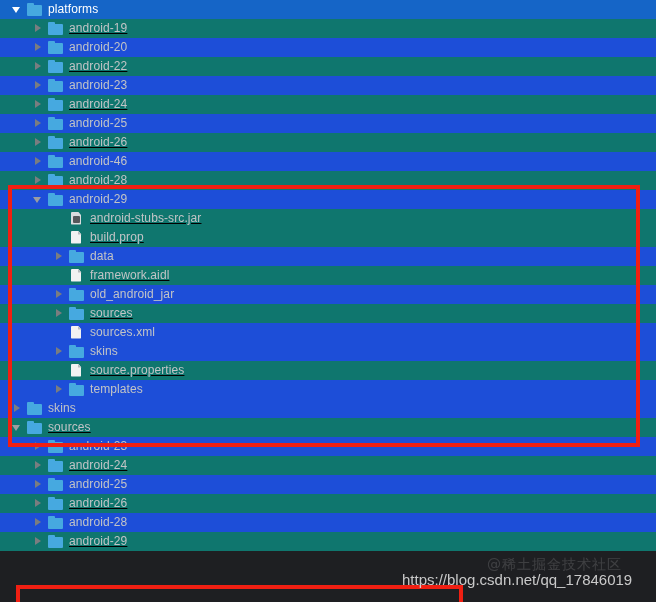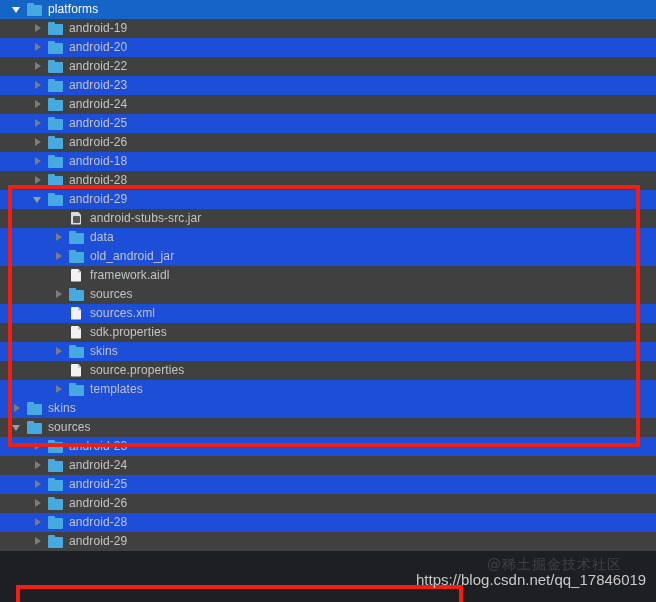--- a/index.html
+++ b/index.html
@@ -23,21 +23,21 @@
   }
   .row {
     position: relative;
     height: 19px;
     line-height: 19px;
     display: flex;
     align-items: center;
     white-space: nowrap;
     box-sizing: border-box;
   }
-  .row.odd  { background: #404040; }
+  .row.odd  { background: #0f766e; text-decoration: underline; }
   .row.even { background: #1d4ed8; }
   .row.selected { background: #1565c7; }
 
   .arrow {
     width: 11px;
     height: 11px;
     flex: 0 0 11px;
     position: relative;
   }
   .arrow.collapsed::before {
@@ -137,21 +137,21 @@
     border: 4px solid #f01f12;
     box-sizing: border-box;
     pointer-events: none;
   }
   #redbox-main  { left: 8px;  top: 185px; width: 632px; height: 262px; }
   #redbox-lower { left: 16px; top: 585px; width: 447px; height: 22px; }
 
   
   .wm-url {
     position: absolute;
-    left: 416px;
+    left: 402px;
     top: 571px;
     font-size: 15px;
     color: #d8d8d8;
     opacity: 0.92;
     font-family: "Liberation Sans", "DejaVu Sans", sans-serif;
     pointer-events: none;
   }
   .wm-cn {
     position: absolute;
     left: 487px;
@@ -215,76 +215,76 @@
       <div class="row odd">
         <span class="ind" style="width: 33px;"></span>
         <span class="arrow collapsed"></span>
         <span class="icon folder"></span>
         <span class="label">android-26</span>
       </div>
       <div class="row even">
         <span class="ind" style="width: 33px;"></span>
         <span class="arrow collapsed"></span>
         <span class="icon folder"></span>
-        <span class="label">android-18</span>
+        <span class="label">android-46</span>
       </div>
       <div class="row odd">
         <span class="ind" style="width: 33px;"></span>
         <span class="arrow collapsed"></span>
         <span class="icon folder"></span>
         <span class="label">android-28</span>
       </div>
       <div class="row even">
         <span class="ind" style="width: 33px;"></span>
         <span class="arrow expanded"></span>
         <span class="icon folder"></span>
         <span class="label">android-29</span>
       </div>
       <div class="row odd">
         <span class="ind" style="width: 54px;"></span>
         <span class="arrow none"></span>
         <span class="icon jar"></span>
         <span class="label">android-stubs-src.jar</span>
       </div>
+      <div class="row odd">
+        <span class="ind" style="width: 54px;"></span>
+        <span class="arrow none"></span>
+        <span class="icon file"></span>
+        <span class="label">build.prop</span>
+      </div>
       <div class="row even">
         <span class="ind" style="width: 54px;"></span>
         <span class="arrow collapsed"></span>
         <span class="icon folder"></span>
         <span class="label">data</span>
-      </div>
-      <div class="row even">
-        <span class="ind" style="width: 54px;"></span>
-        <span class="arrow collapsed"></span>
-        <span class="icon folder"></span>
-        <span class="label">old_android_jar</span>
       </div>
       <div class="row odd">
         <span class="ind" style="width: 54px;"></span>
         <span class="arrow none"></span>
         <span class="icon file"></span>
         <span class="label">framework.aidl</span>
       </div>
+      <div class="row even">
+        <span class="ind" style="width: 54px;"></span>
+        <span class="arrow collapsed"></span>
+        <span class="icon folder"></span>
+        <span class="label">old_android_jar</span>
+      </div>
       <div class="row odd">
         <span class="ind" style="width: 54px;"></span>
         <span class="arrow collapsed"></span>
         <span class="icon folder"></span>
         <span class="label">sources</span>
       </div>
       <div class="row even">
         <span class="ind" style="width: 54px;"></span>
         <span class="arrow none"></span>
         <span class="icon file"></span>
         <span class="label">sources.xml</span>
       </div>
-      <div class="row odd">
-        <span class="ind" style="width: 54px;"></span>
-        <span class="arrow none"></span>
-        <span class="icon file"></span>
-        <span class="label">sdk.properties</span>
-      </div>
       <div class="row even">
         <span class="ind" style="width: 54px;"></span>
         <span class="arrow collapsed"></span>
         <span class="icon folder"></span>
         <span class="label">skins</span>
       </div>
       <div class="row odd">
         <span class="ind" style="width: 54px;"></span>
         <span class="arrow none"></span>
         <span class="icon file"></span>

